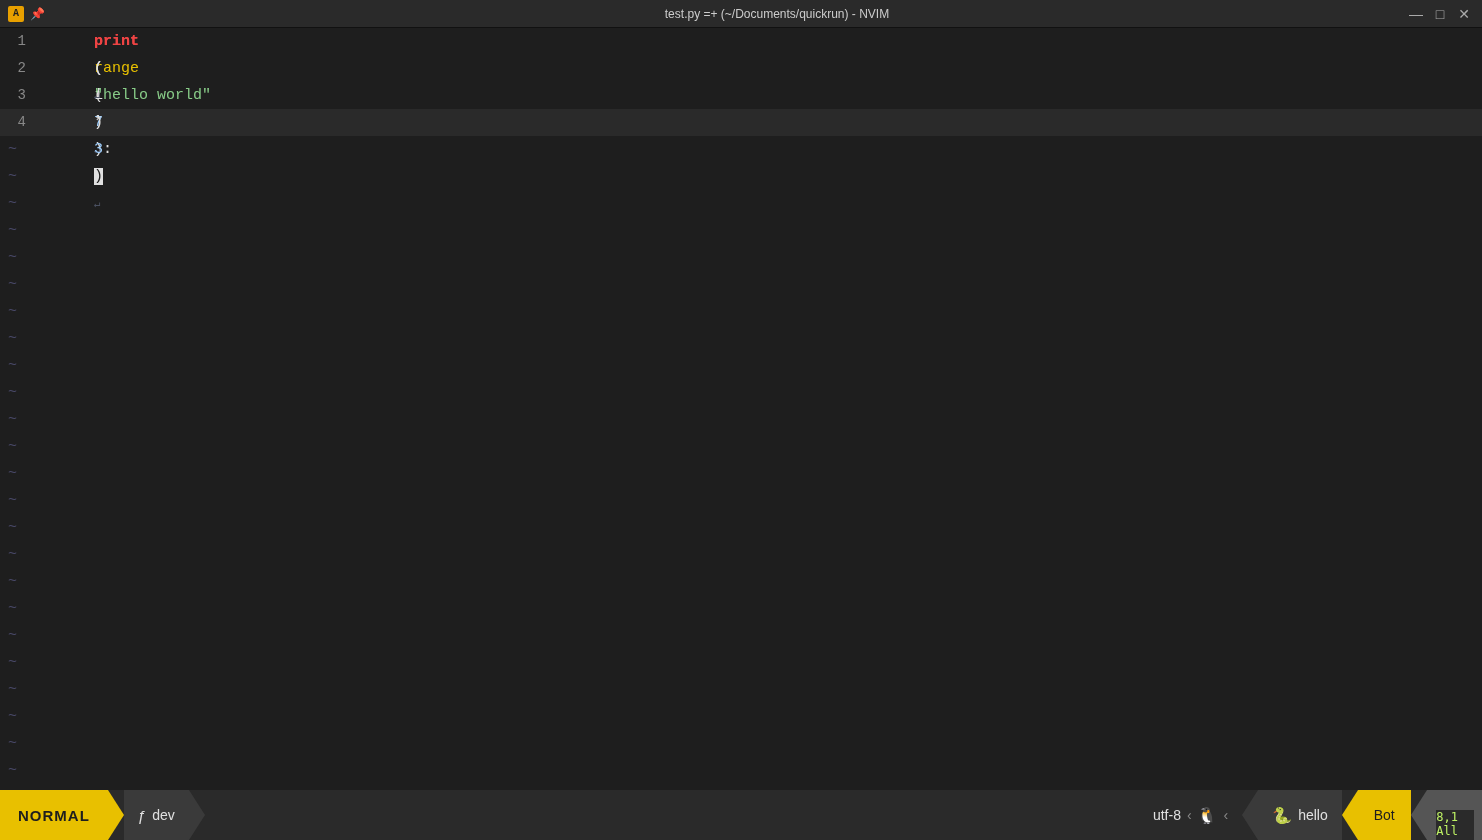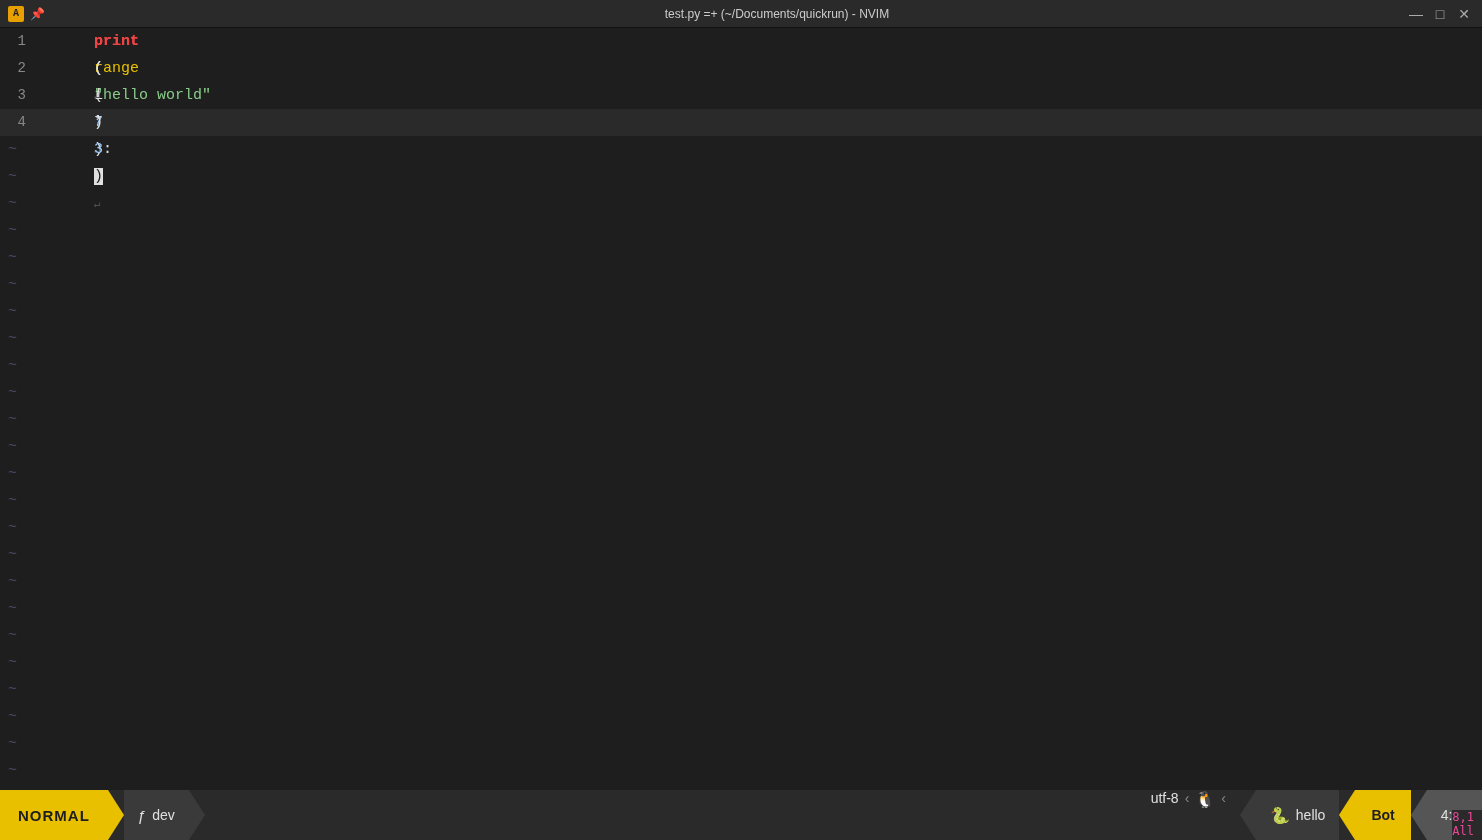--- a/index.html
+++ b/index.html
@@ -230,21 +230,21 @@
       align-items: center;
       height: 100%;
       gap: 0;
     }
 
     .status-encoding {
       color: #e0e0e0;
       padding: 0 14px;
       height: 100%;
       display: flex;
-      align-items: flex-start;
+      align-items: center;
       gap: 6px;
     }
 
     .status-arrow-right-in {
       width: 0;
       height: 0;
       border-top: 25px solid transparent;
       border-bottom: 25px solid transparent;
       border-right: 16px solid #3a3a3a;
     }
@@ -263,21 +263,21 @@
       width: 0;
       height: 0;
       border-top: 25px solid transparent;
       border-bottom: 25px solid transparent;
       border-right: 16px solid #e8c000;
     }
 
     .status-bot {
       background: #e8c000;
       color: #1e1e1e;
-      font-weight: bold;
+      font-weight: normal;
       padding: 0 16px;
       height: 100%;
       display: flex;
       align-items: center;
     }
 
     .status-arrow-time-in {
       width: 0;
       height: 0;
       border-top: 25px solid transparent;
@@ -294,25 +294,25 @@
       align-items: center;
     }
 
     .python-icon {
       font-size: 16px;
     }
 
     .status-pos {
       position: absolute;
       bottom: 0;
-      right: 0;
+      right: 8px;
       background: #2a2a2a;
-      color: #ec4899;
+      color: #bef264;
       font-size: 12px;
-      padding-right: 8px;
+      padding-right: 16px;
       padding-bottom: 2px;
       font-family: monospace;
     }
   </style>
 </head>
 <body>
 
 <div id="titlebar">
   <div id="titlebar-left">
     <div class="titlebar-icon">A</div>

